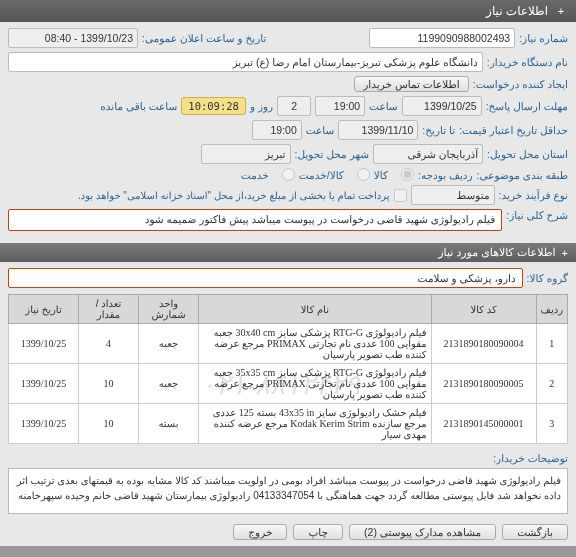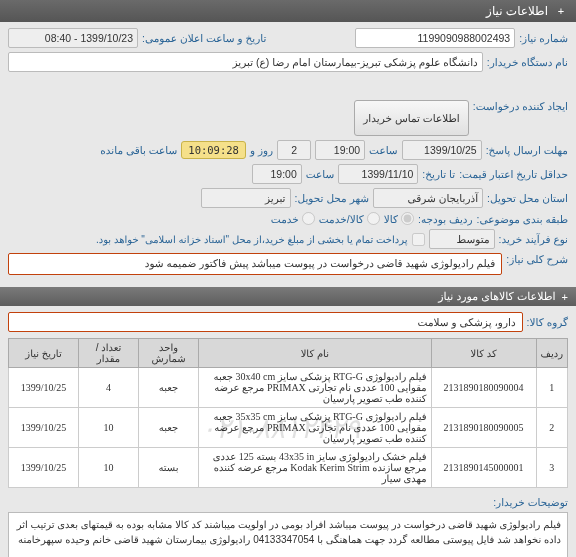--- a/index.html
+++ b/index.html
@@ -5,52 +5,52 @@
 * { box-sizing: border-box; margin: 0; padding: 0; }
 body { font-family: Tahoma, Arial, sans-serif; font-size: 11px; background: #999; color: #333; direction: rtl; }
 .window { width: 576px; background: #e8e8e8; }
 .titlebar { background: linear-gradient(#6a6a6a,#555); color: #fff; padding: 4px 8px; font-size: 12px; display: flex; align-items: center; gap: 6px; }
 .titlebar .plus { width: 14px; height: 14px; display: flex; align-items: center; justify-content: center; font-size: 11px; }
 .form { padding: 6px 8px 4px 8px; }
 .row { display: flex; align-items: center; margin-bottom: 4px; gap: 4px; }
 .lbl { color: #2a6496; font-size: 10.5px; white-space: nowrap; }
 .field { background: #fff; border: 1px solid #bbb; border-radius: 2px; padding: 2px 4px; font-size: 10.5px; height: 20px; display: flex; align-items: center; }
 .field.gray { background: #eee; }
-.btn { background: linear-gradient(#f7f7f7,#e0e0e0); border: 1px solid #aaa; border-radius: 3px; padding: 2px 8px; font-size: 10.5px; height: 36px; cursor: pointer; display: flex; align-items: center; margin-top: 24px; }
+.btn { background: linear-gradient(#f7f7f7,#e0e0e0); border: 1px solid #aaa; border-radius: 3px; padding: 2px 8px; font-size: 10.5px; height: 16px; cursor: pointer; display: flex; align-items: center; }
 .badge-yellow { background: #f5e08a; border: 1px solid #c9b34a; border-radius: 3px; padding: 2px 6px; font-size: 10.5px; font-family: monospace; direction: ltr; }
 .section-hdr { background: linear-gradient(#7a7a7a,#5d5d5d); color: #fff; padding: 3px 8px; font-size: 11px; margin: 4px 0 4px 0; display: flex; align-items: center; gap: 6px; }
 .full-width-field { flex: 1; background: #fff; border: 1px solid #c2410c; border-radius: 2px; padding: 3px 6px; min-height: 22px; font-size: 10.5px; }
 table { width: 100%; border-collapse: collapse; font-size: 10px; background: #fff; }
 th { background: #d8d8d8; border: 1px solid #aaa; padding: 3px 4px; font-weight: normal; color: #333; }
 td { border: 1px solid #ccc; padding: 3px 4px; text-align: center; vertical-align: middle; font-family: Liberation Serif, serif; }
 td.desc { text-align: right; }
 .footer-btns { display: flex; gap: 6px; padding: 6px 8px; justify-content: flex-start; }
 .footer-btns .btn { padding: 3px 14px; }
 .watermark { position: absolute; font-size: 28px; color: rgba(0,0,0,0.12); pointer-events: none; letter-spacing: 2px; transform: translate(-50%,-50%); white-space: nowrap; direction: ltr; font-style: italic; }
 .table-wrap { position: relative; margin: 0 8px 4px 8px; }
-.radio-wrap { display: flex; align-items: center; gap: 3px; }
+.radio-wrap { display: flex; align-items: center; gap: 13px; }
 input[type=radio] { margin: 0; }
 .spacer { flex: 1; }
 .desc-box { margin: 0 8px 4px 8px; background: #fff; border: 1px solid #bbb; padding: 4px 6px; font-size: 10px; min-height: 46px; text-align: right; line-height: 1.5; }
 .row-of-fields { display: flex; flex-wrap: wrap; gap: 4px 4px; align-items: center; }
 </style>
 </head>
 <body>
 
 <div class="window">
   <div class="titlebar">
     <span class="plus">+</span>
     <span>اطلاعات نیاز</span>
   </div>
 
   <div class="form">
 
     <div class="row">
       <span class="lbl">شماره نیاز:</span>
-      <div class="field" style="width:160px">1199090988002493</div>
+      <div class="field" style="width:146px">1199090988002493</div>
       <div class="spacer"></div>
       <span class="lbl">تاریخ و ساعت اعلان عمومی:</span>
       <div class="field gray" style="width:130px">1399/10/23 - 08:40</div>
     </div>
 
     <div class="row">
       <span class="lbl">نام دستگاه خریدار:</span>
       <div class="field" style="flex:1">دانشگاه علوم پزشکی تبریز-بیمارستان امام رضا (ع) تبریز</div>
     </div>
 
@@ -97,21 +97,21 @@
         <span class="lbl">کالا/خدمت</span>
       </div>
       <div class="radio-wrap">
         <input type="radio" disabled="" style="">
         <span class="lbl">خدمت</span>
       </div>
     </div>
 
     <div class="row row-of-fields">
       <span class="lbl">نوع فرآیند خرید:</span>
-      <div class="field gray" style="width:66px">متوسط</div>
+      <div class="field gray" style="width:84px">متوسط</div>
       <input type="checkbox" disabled="" style="">
       <span class="lbl" style="font-size:10px">پرداخت تمام یا بخشی از مبلغ خرید،از محل "اسناد خزانه اسلامی" خواهد بود.</span>
     </div>
 
     <div class="row" style="align-items:flex-start">
       <span class="lbl">شرح کلی نیاز:</span>
       <div class="full-width-field">فیلم رادیولوژی شهید قاضی درخواست در پیوست میباشد پیش فاکتور ضمیمه شود</div>
     </div>
   </div>
 

